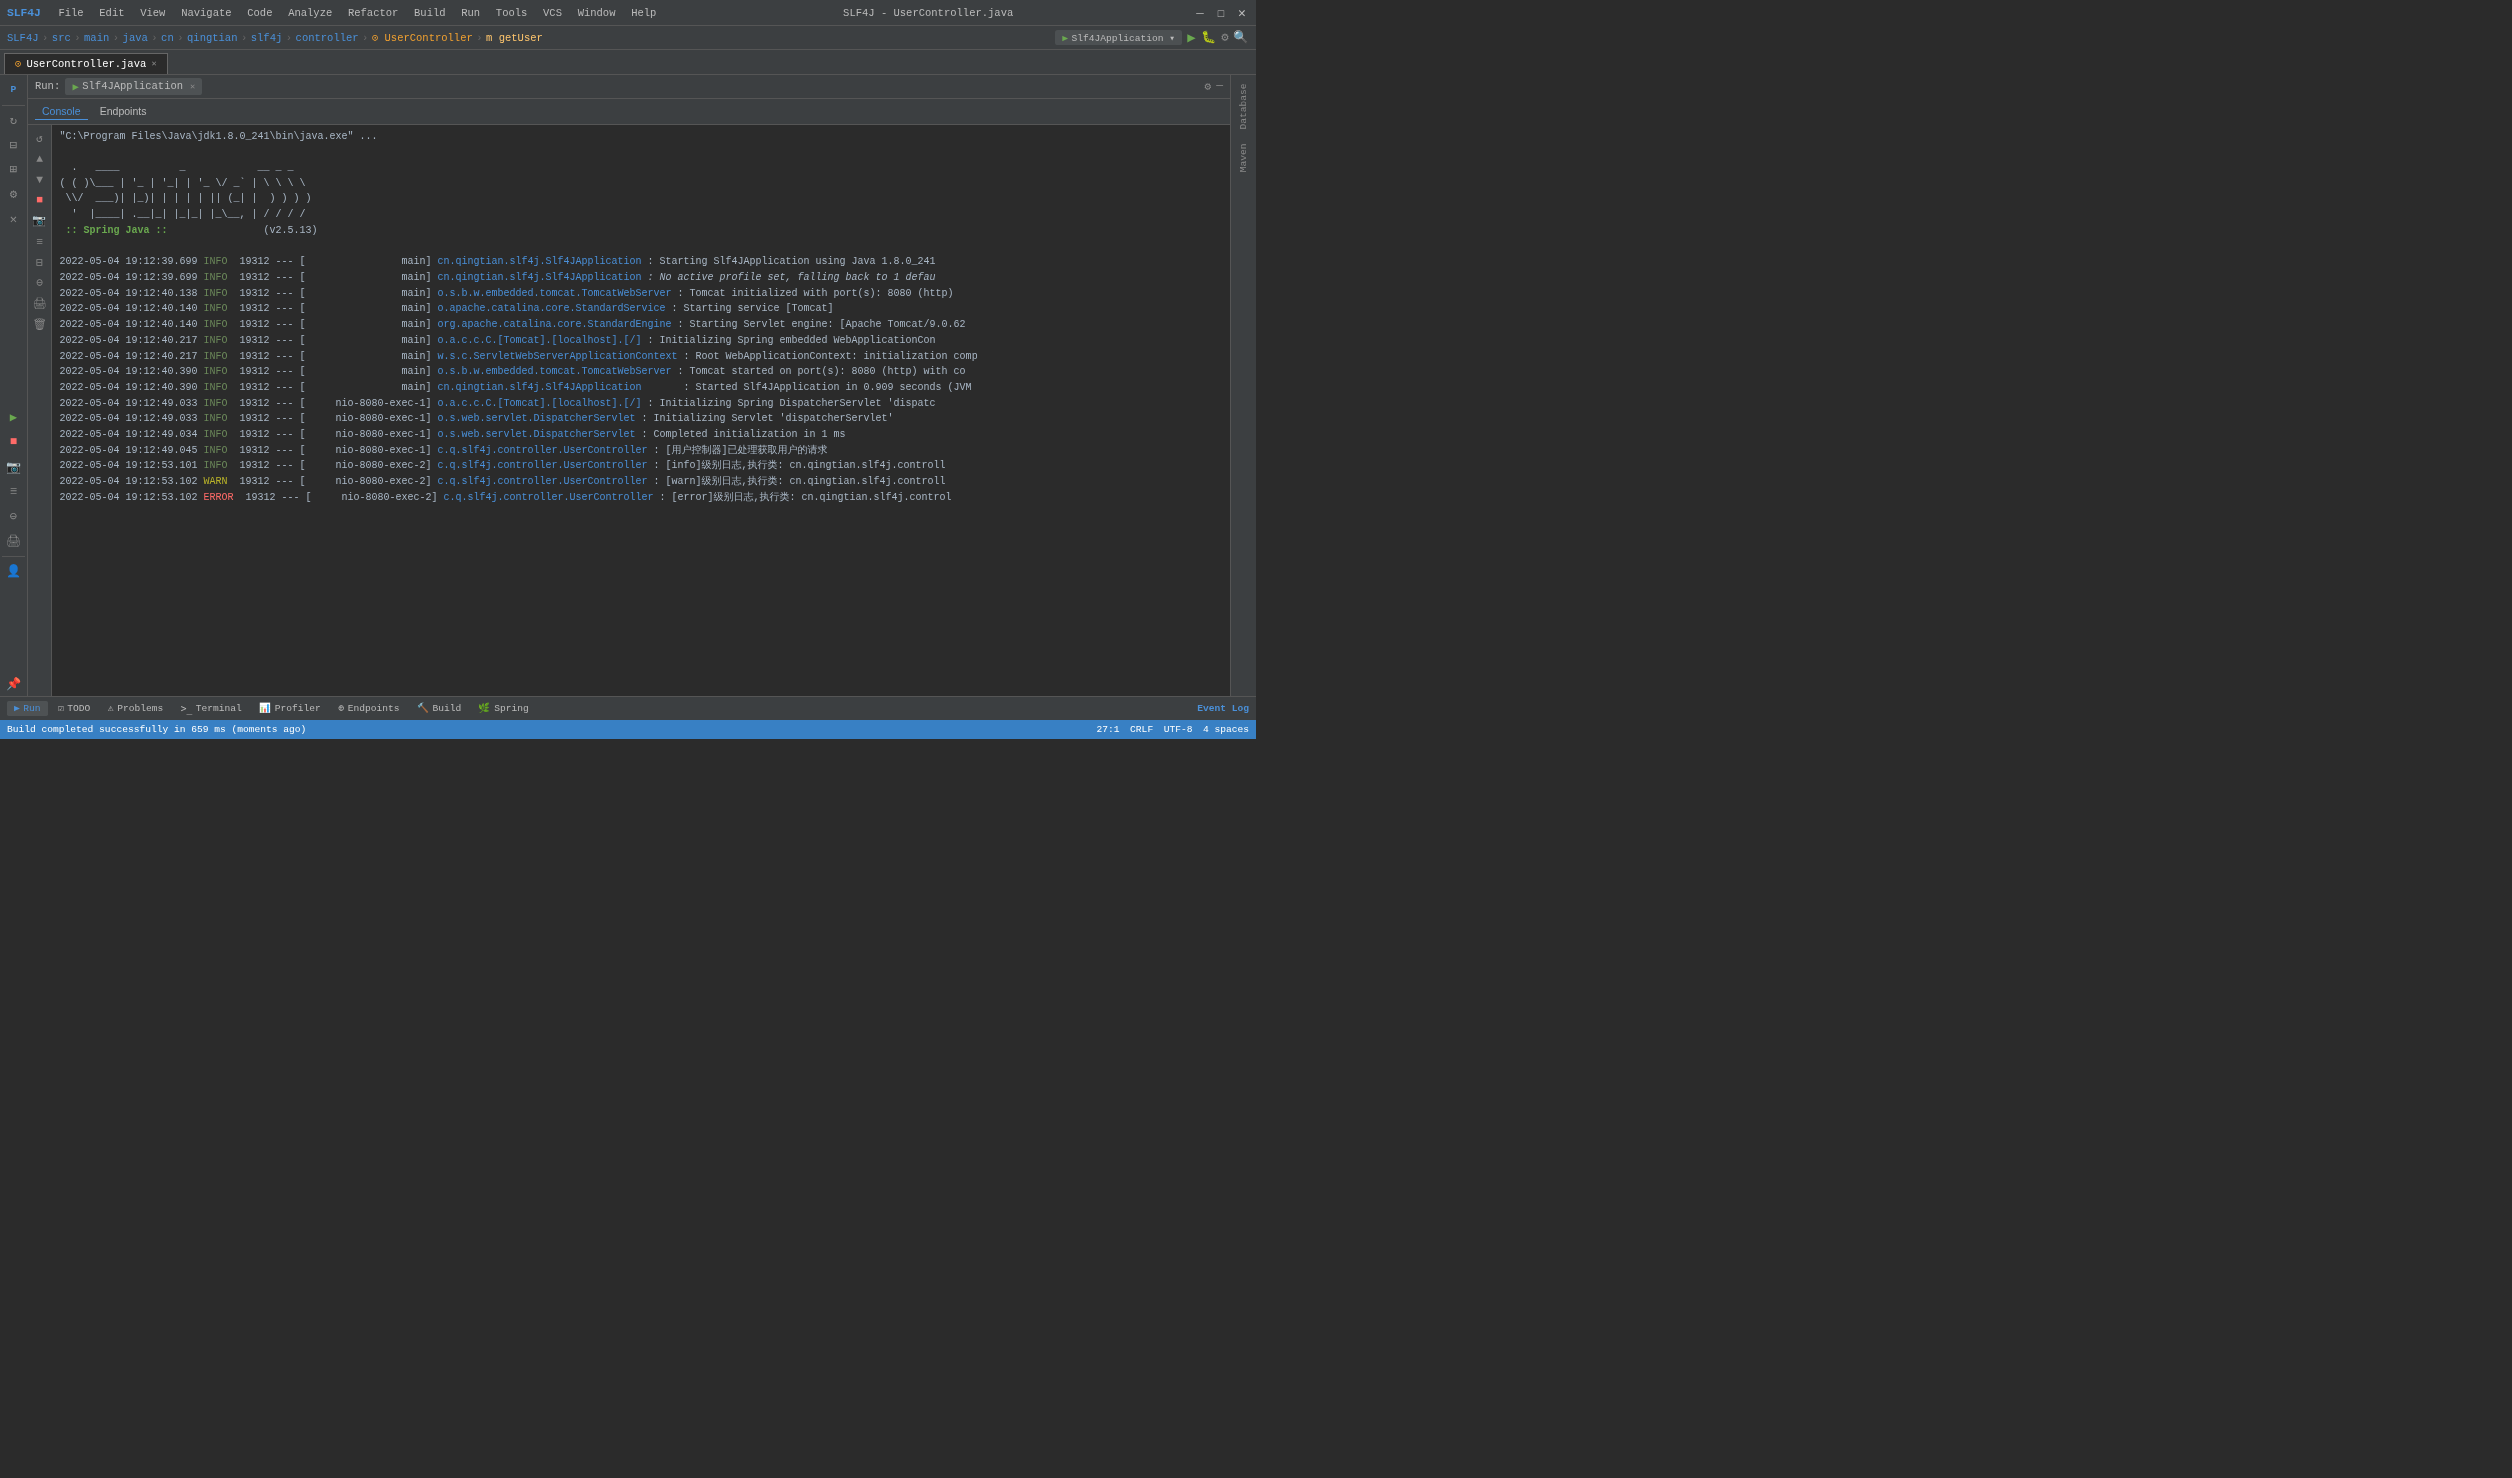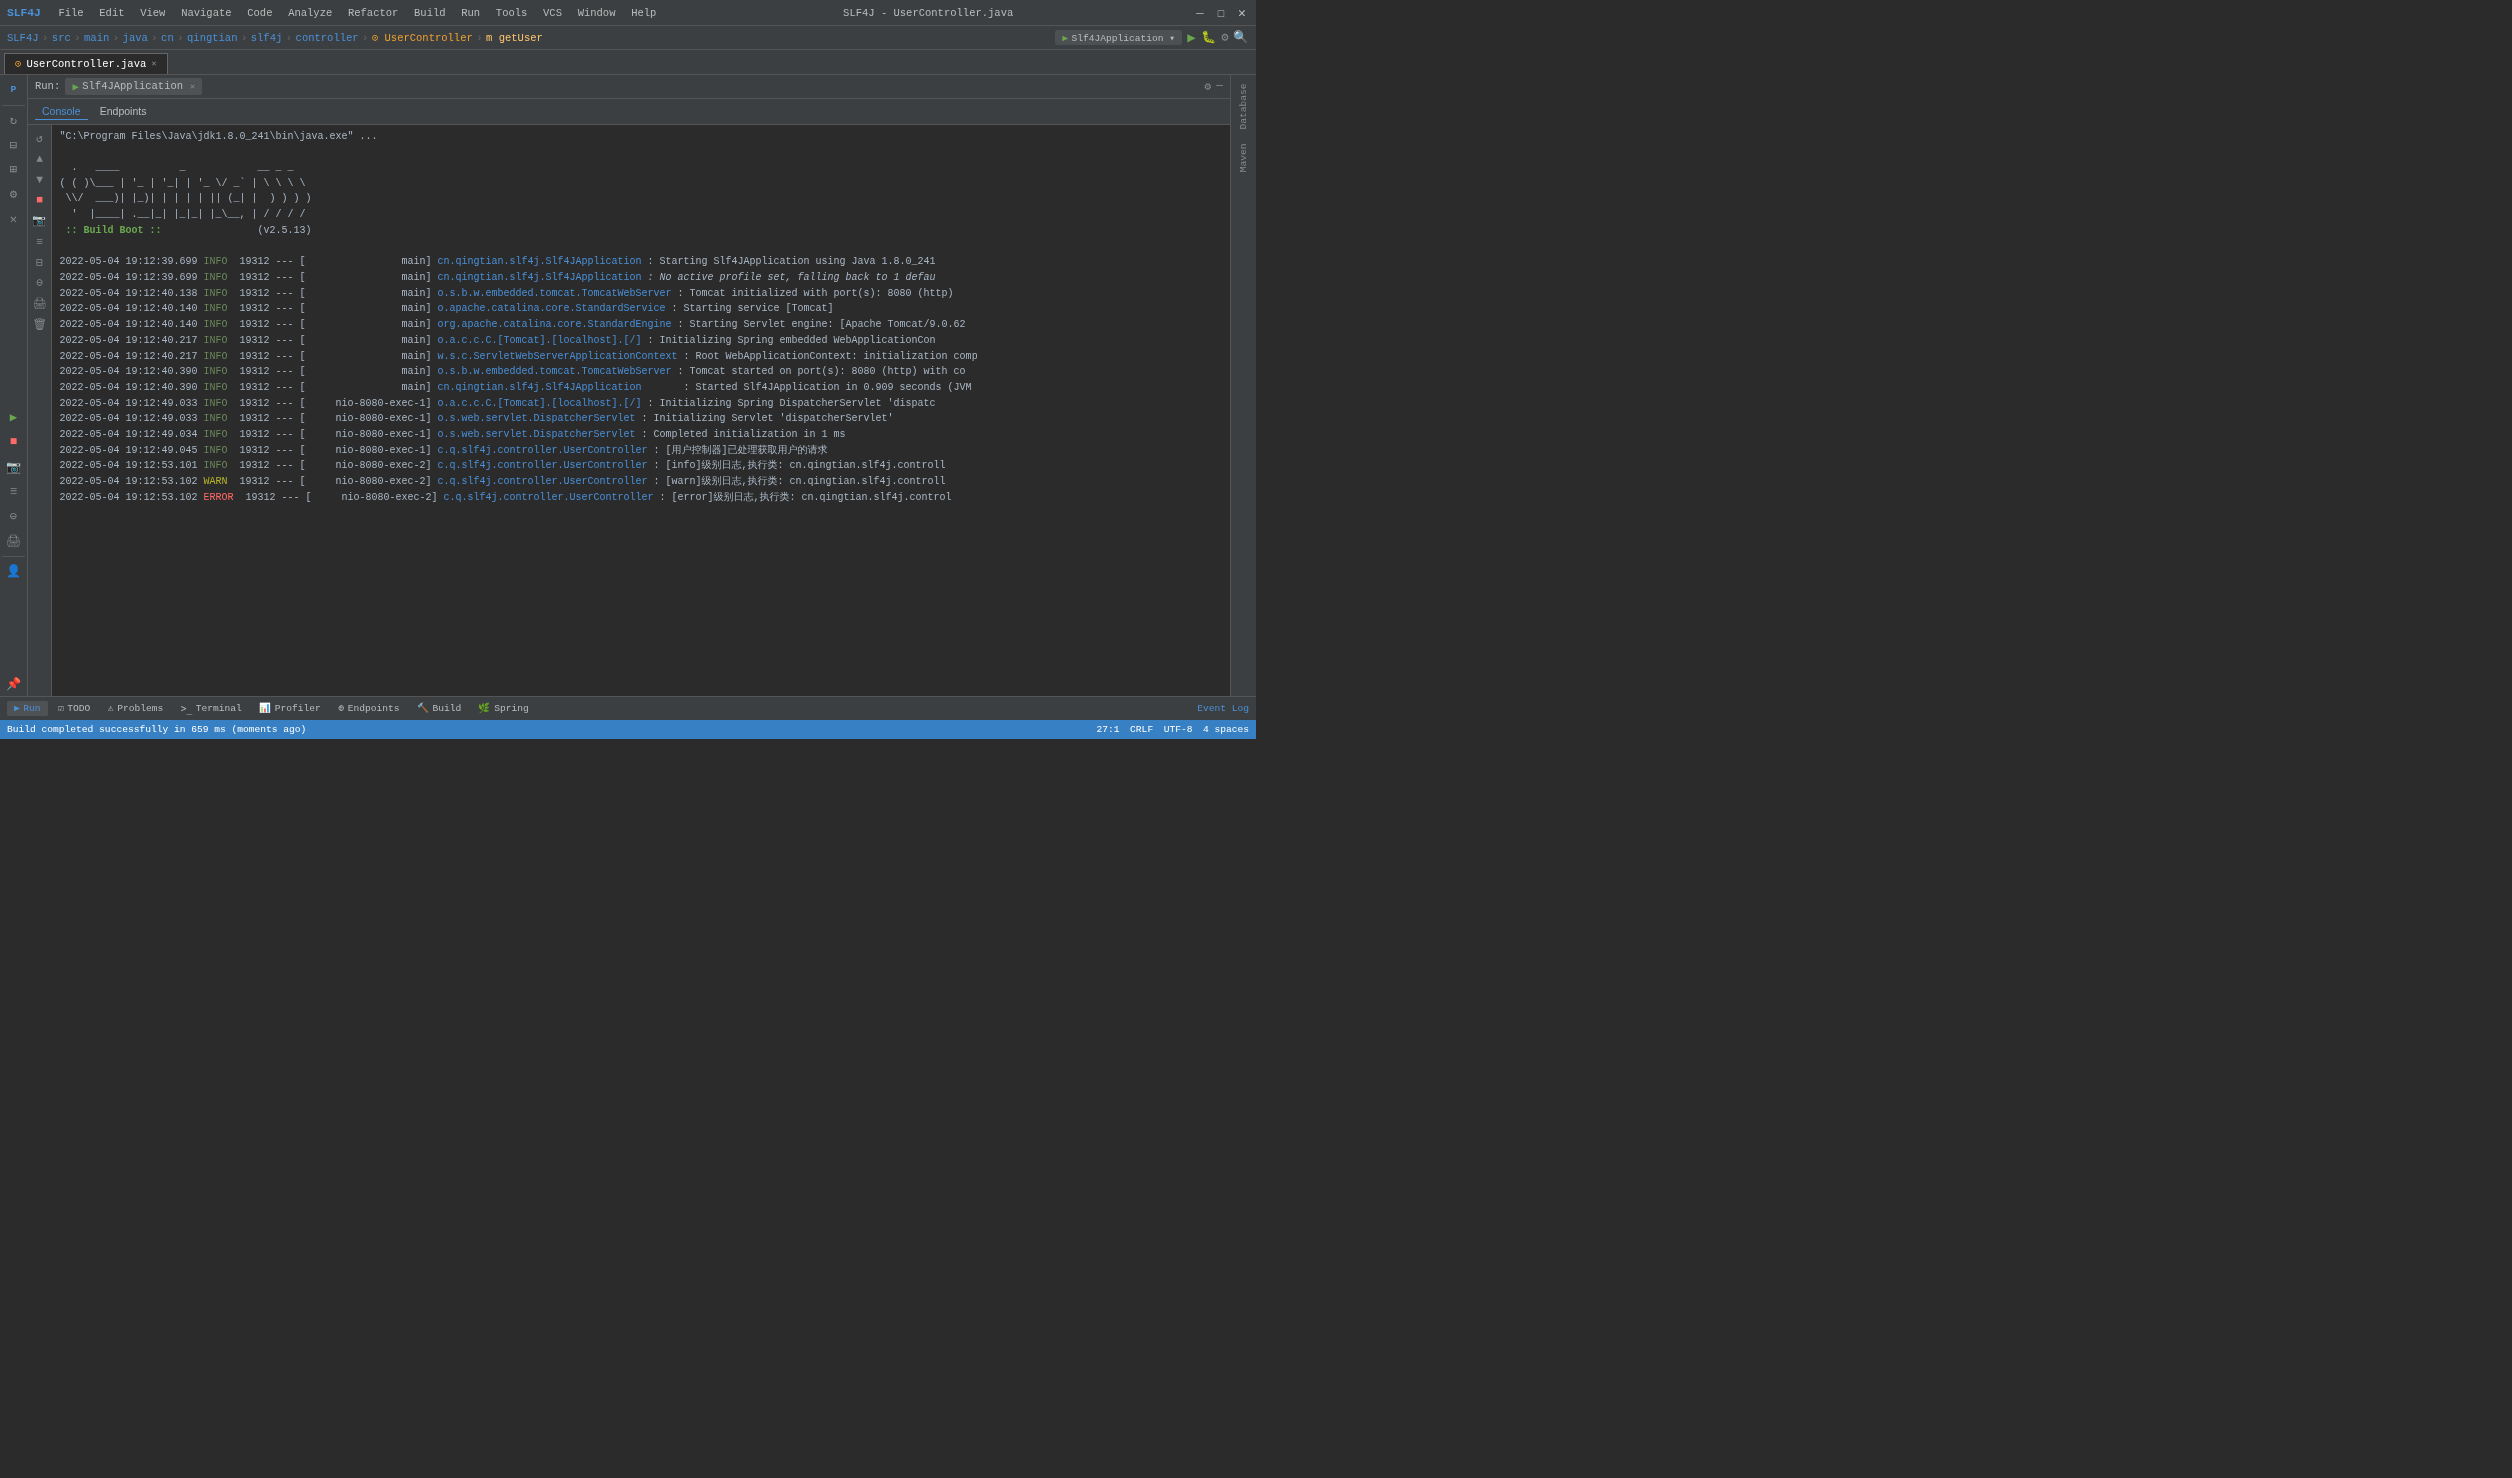--- a/index.html
+++ b/index.html
@@ -415,21 +415,21 @@
         <div class="run-icon">🗑</div>
       </div>
 
       <div class="console-output">
         <div class="console-line" style="color:#a9b7c6;">"C:\Program Files\Java\jdk1.8.0_241\bin\java.exe" ...</div>
         <div class="console-line"> </div>
         <div class="console-line" style="color:#a9b7c6;">  .   ____          _            __ _ _</div>
         <div class="console-line" style="color:#a9b7c6;">( ( )\___ | '_ | '_| | '_ \/ _` | \ \ \ \</div>
         <div class="console-line" style="color:#a9b7c6;"> \\/  ___)| |_)| | | | | || (_| |  ) ) ) )</div>
         <div class="console-line" style="color:#a9b7c6;">  '  |____| .__|_| |_|_| |_\__, | / / / /</div>
-        <div class="console-line"><span class="spring-logo"> :: Build Boot ::</span><span style="color:#a9b7c6;">                (v2.5.13)</span></div>
+        <div class="console-line"><span class="spring-logo"> :: Spring Java ::</span><span style="color:#a9b7c6;">                (v2.5.13)</span></div>
         <div class="console-line"> </div>
 
         <div id="log-lines-container">
             <div class="console-line"><span style="color:#a9b7c6;">2022-05-04 19:12:39.699</span> <span style="color:#6a8759;">INFO</span> <span style="color:#a9b7c6;"> 19312 </span>--- [                main] <span style="color:#4a90d9;">cn.qingtian.slf4j.Slf4JApplication</span> <span style="color:#a9b7c6;">: Starting Slf4JApplication using Java 1.8.0_241</span></div>
             <div class="console-line"><span style="color:#a9b7c6;">2022-05-04 19:12:39.699</span> <span style="color:#6a8759;">INFO</span> <span style="color:#a9b7c6;"> 19312 </span>--- [                main] <span style="color:#4a90d9;">cn.qingtian.slf4j.Slf4JApplication</span> <span style="color:#a9b7c6;font-style:italic;">: No active profile set, falling back to 1 defau</span></div>
             <div class="console-line"><span style="color:#a9b7c6;">2022-05-04 19:12:40.138</span> <span style="color:#6a8759;">INFO</span> <span style="color:#a9b7c6;"> 19312 </span>--- [                main] <span style="color:#4a90d9;">o.s.b.w.embedded.tomcat.TomcatWebServer</span> <span style="color:#a9b7c6;">: Tomcat initialized with port(s): 8080 (http)</span></div>
             <div class="console-line"><span style="color:#a9b7c6;">2022-05-04 19:12:40.140</span> <span style="color:#6a8759;">INFO</span> <span style="color:#a9b7c6;"> 19312 </span>--- [                main] <span style="color:#4a90d9;">o.apache.catalina.core.StandardService</span> <span style="color:#a9b7c6;">: Starting service [Tomcat]</span></div>
             <div class="console-line"><span style="color:#a9b7c6;">2022-05-04 19:12:40.140</span> <span style="color:#6a8759;">INFO</span> <span style="color:#a9b7c6;"> 19312 </span>--- [                main] <span style="color:#4a90d9;">org.apache.catalina.core.StandardEngine</span> <span style="color:#a9b7c6;">: Starting Servlet engine: [Apache Tomcat/9.0.62</span></div>
             <div class="console-line"><span style="color:#a9b7c6;">2022-05-04 19:12:40.217</span> <span style="color:#6a8759;">INFO</span> <span style="color:#a9b7c6;"> 19312 </span>--- [                main] <span style="color:#4a90d9;">o.a.c.c.C.[Tomcat].[localhost].[/]</span> <span style="color:#a9b7c6;">: Initializing Spring embedded WebApplicationCon</span></div>
             <div class="console-line"><span style="color:#a9b7c6;">2022-05-04 19:12:40.217</span> <span style="color:#6a8759;">INFO</span> <span style="color:#a9b7c6;"> 19312 </span>--- [                main] <span style="color:#4a90d9;">w.s.c.ServletWebServerApplicationContext</span> <span style="color:#a9b7c6;">: Root WebApplicationContext: initialization comp</span></div>
@@ -481,21 +481,21 @@
     <span>Endpoints</span>
   </div>
   <div class="bottom-tab">
     <span class="bottom-tab-icon">🔨</span>
     <span>Build</span>
   </div>
   <div class="bottom-tab">
     <span class="bottom-tab-icon" style="color:#6aa84f;">🌿</span>
     <span>Spring</span>
   </div>
-  <div style="margin-left:auto; display:flex; align-items:center; gap:7px;">
+  <div style="margin-left:auto; display:flex; align-items:center; gap:7px;font-weight:bold;">
     <span style="color:#4a90d9; font-size:9.6px; cursor:pointer;">Event Log</span>
   </div>
 </div>
 
 <div class="status-bar">
   <span>Build completed successfully in 659 ms (moments ago)</span>
   <div class="status-bar-right">
     <span>27:1</span>
     <span>CRLF</span>
     <span>UTF-8</span>

